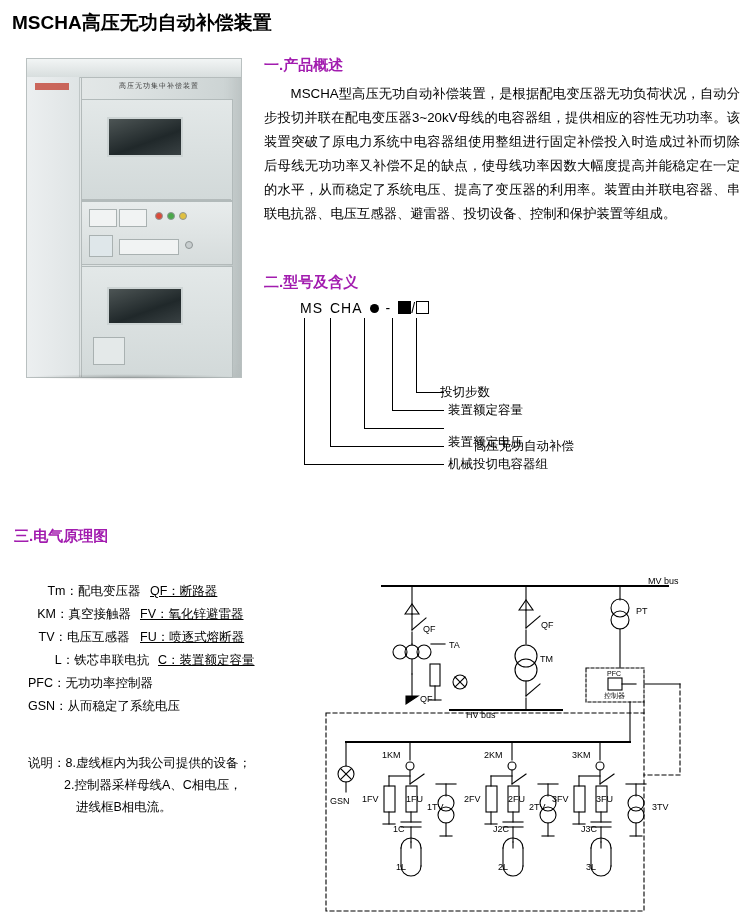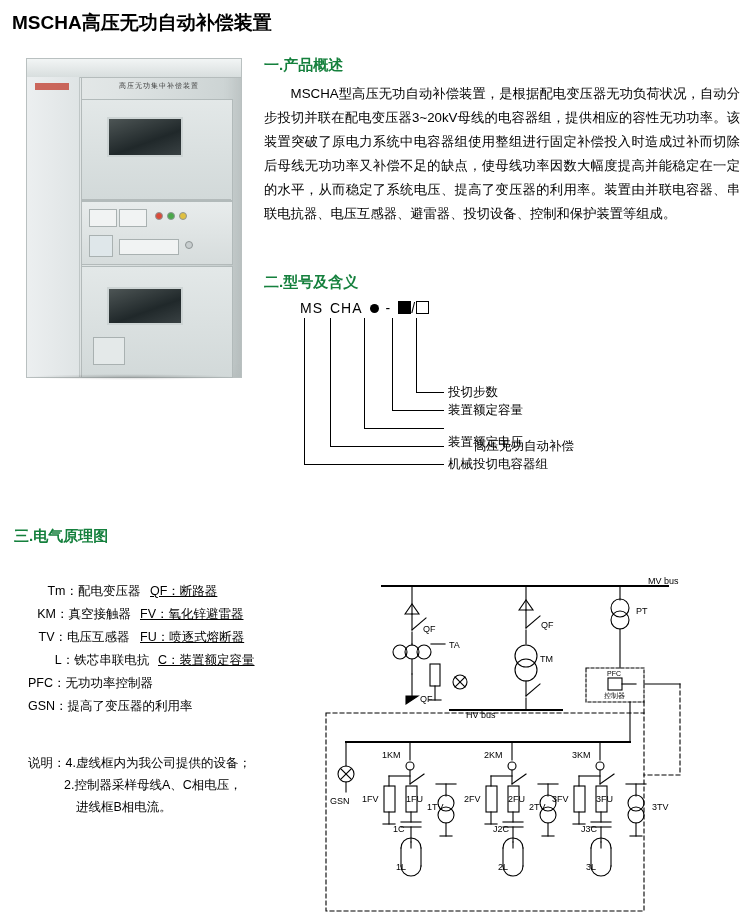--- a/index.html
+++ b/index.html
@@ -118,21 +118,21 @@
     top: 322px;
     width: 212px;
     height: 6px;
     background: radial-gradient(ellipse at center, rgba(0,0,0,0.18), rgba(0,0,0,0) 70%);
   }
   
   .sec-head {
     position: absolute;
     font-size: 15px;
     font-weight: bold;
-    color: #15803d;
+    color: #a21caf;
   }
   .sec1 { left: 264px; top: 56px; }
   .sec2 { left: 264px; top: 273px; }
   .sec3 { left: 14px; top: 527px; }
   
   .para {
     position: absolute;
     left: 264px;
     top: 82px;
     width: 476px;
@@ -256,21 +256,21 @@
 
   <div class="sec-head sec2">二.型号及含义</div>
 
   <div class="model-wrap">
     <div class="model-code">
       <span>MS</span><span class="gap"></span><span>CHA</span><span class="gap"></span><span class="dot"></span><span class="gap"></span><span>-</span><span class="gap"></span><span class="sq filled"></span><span>/</span><span class="sq"></span>
     </div>
 
     <div class="leader v" style="left:152px; top:18px; height:74px;"></div>
     <div class="leader h" style="left:152px; top:92px; width:28px;"></div>
-    <div class="leg" style="left:184px; top:84px;">投切步数</div>
+    <div class="leg" style="left:176px; top:84px;">投切步数</div>
 
     <div class="leader v" style="left:128px; top:18px; height:92px;"></div>
     <div class="leader h" style="left:128px; top:110px; width:52px;"></div>
     <div class="leg" style="left:184px; top:102px;">装置额定容量</div>
 
     <div class="leader v" style="left:100px; top:18px; height:110px;"></div>
     <div class="leader h" style="left:100px; top:128px; width:80px;"></div>
     <div class="leg" style="left:184px; top:134px;text-align:right;">装置额定电压</div>
 
     <div class="leader v" style="left:66px; top:18px; height:128px;"></div>
@@ -298,26 +298,26 @@
       <div class="c2">FU：喷逐式熔断器</div>
     </div>
     <div class="row">
       <div class="c1 r-ind" style="padding-left:18px;">L：铁芯串联电抗</div>
       <div class="c2">C：装置额定容量</div>
     </div>
     <div class="row">
       <div class="c1" style="width:auto;">PFC：无功功率控制器</div>
     </div>
     <div class="row">
-      <div class="c1" style="width:auto;">GSN：提高了变压器的利用率</div>
+      <div class="c1" style="width:auto;">GSN：从而稳定了系统电压</div>
     </div>
   </div>
 
   <div class="note">
-    <div>说明：4.虚线框内为我公司提供的设备；</div>
+    <div>说明：8.虚线框内为我公司提供的设备；</div>
     <div class="l2">2.控制器采样母线A、C相电压，</div>
     <div class="l3">进线框B相电流。</div>
   </div>
 
   <div class="schem">
     <svg width="440" height="345" viewBox="0 0 440 345" xmlns="http://www.w3.org/2000/svg">
       <g stroke="#000" fill="none" stroke-width="1.1" stroke-linecap="square">
 
         <line x1="82" y1="16" x2="368" y2="16" stroke-width="2"></line>
 

